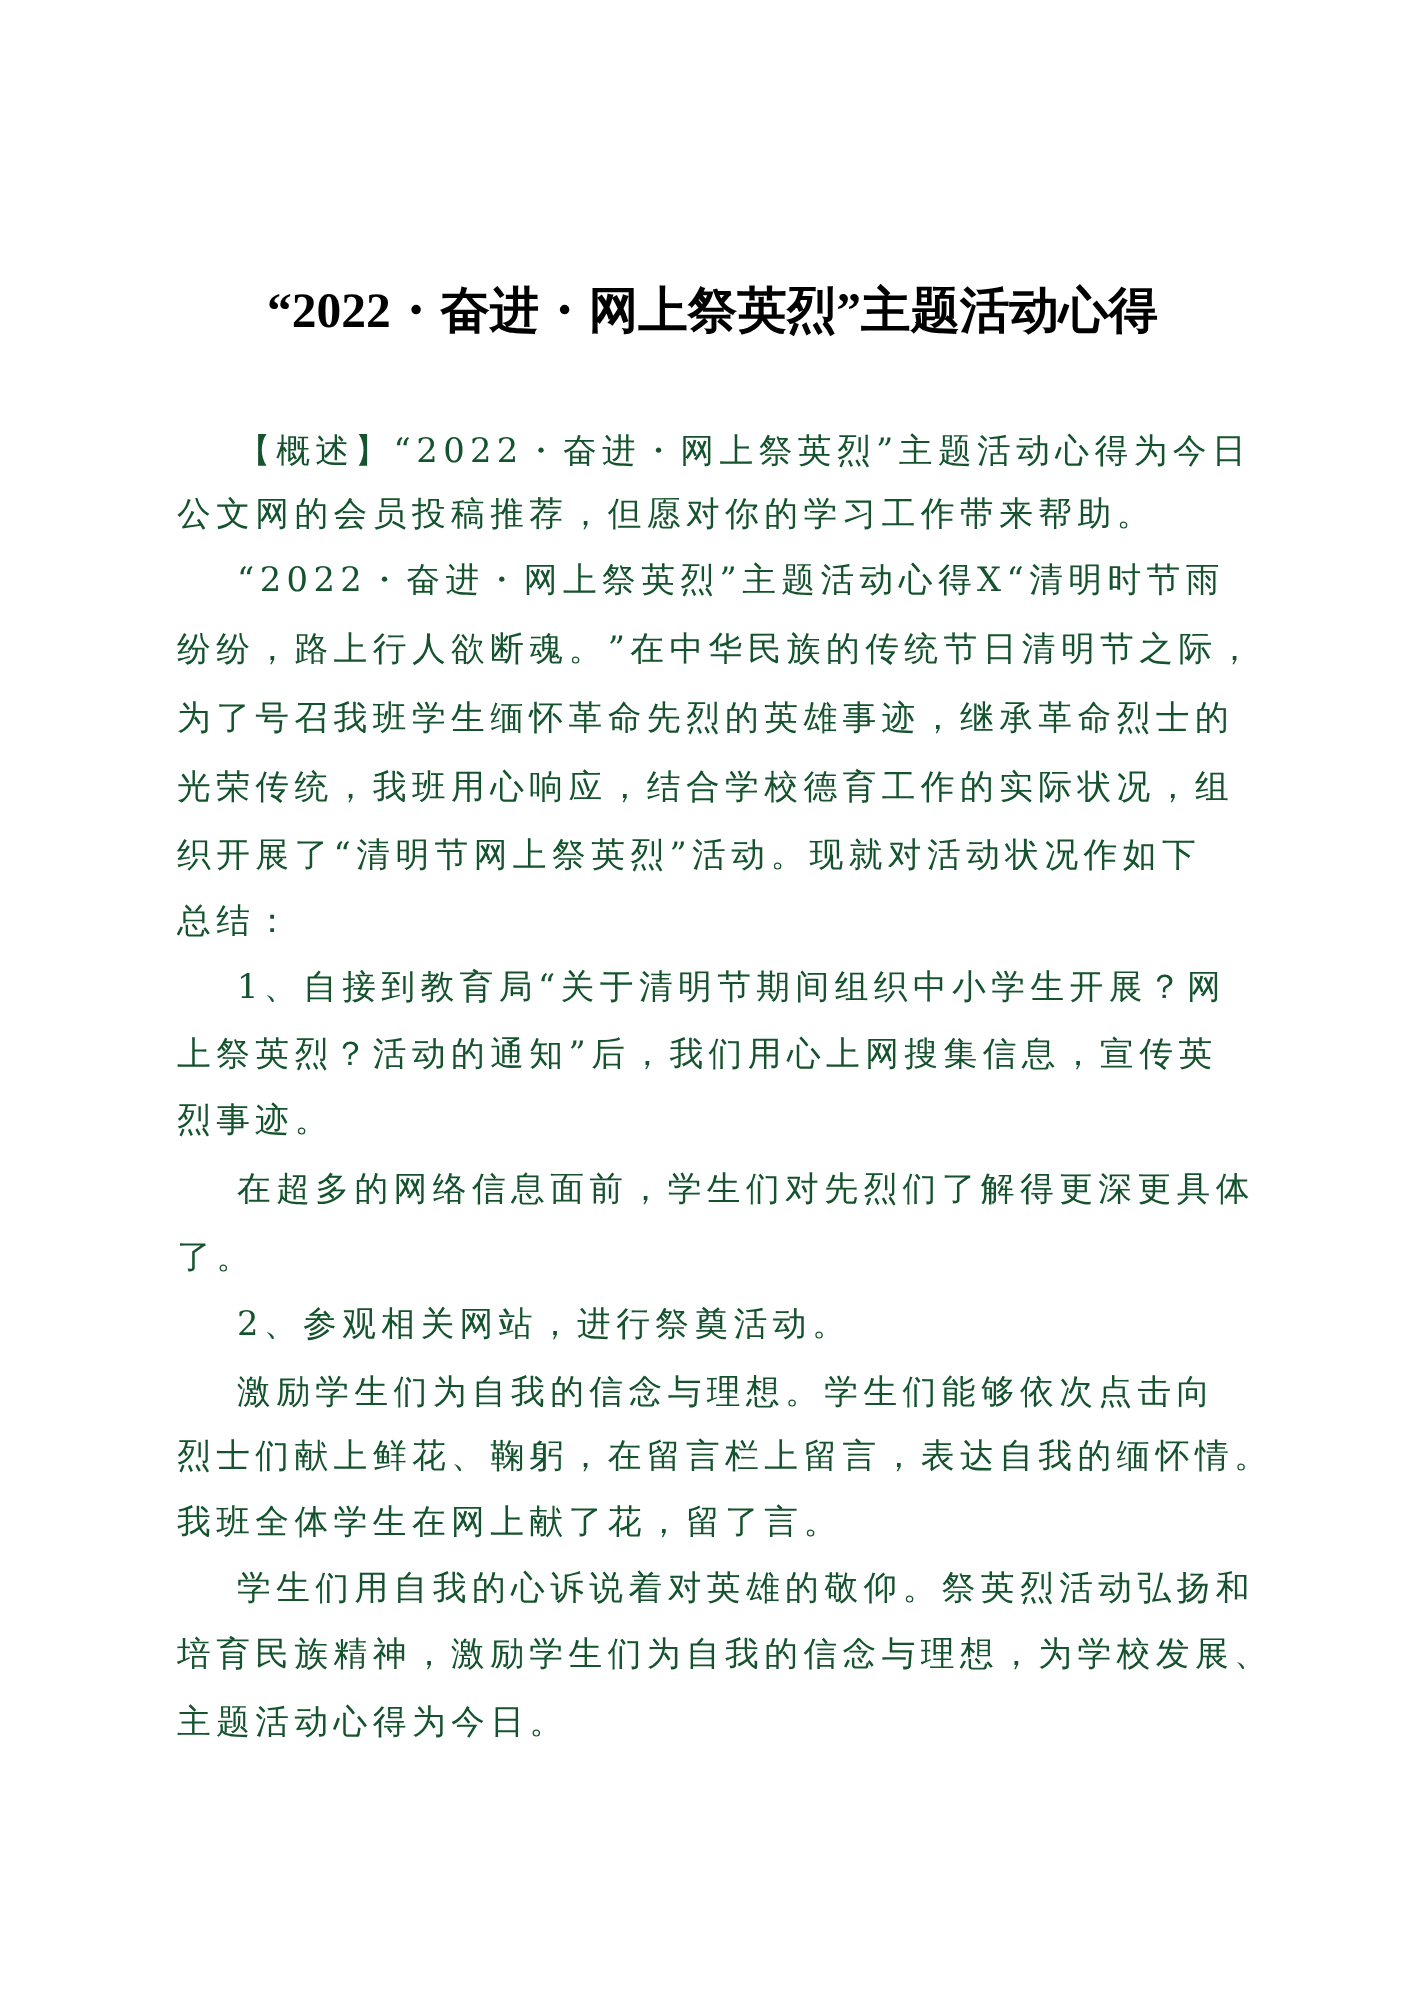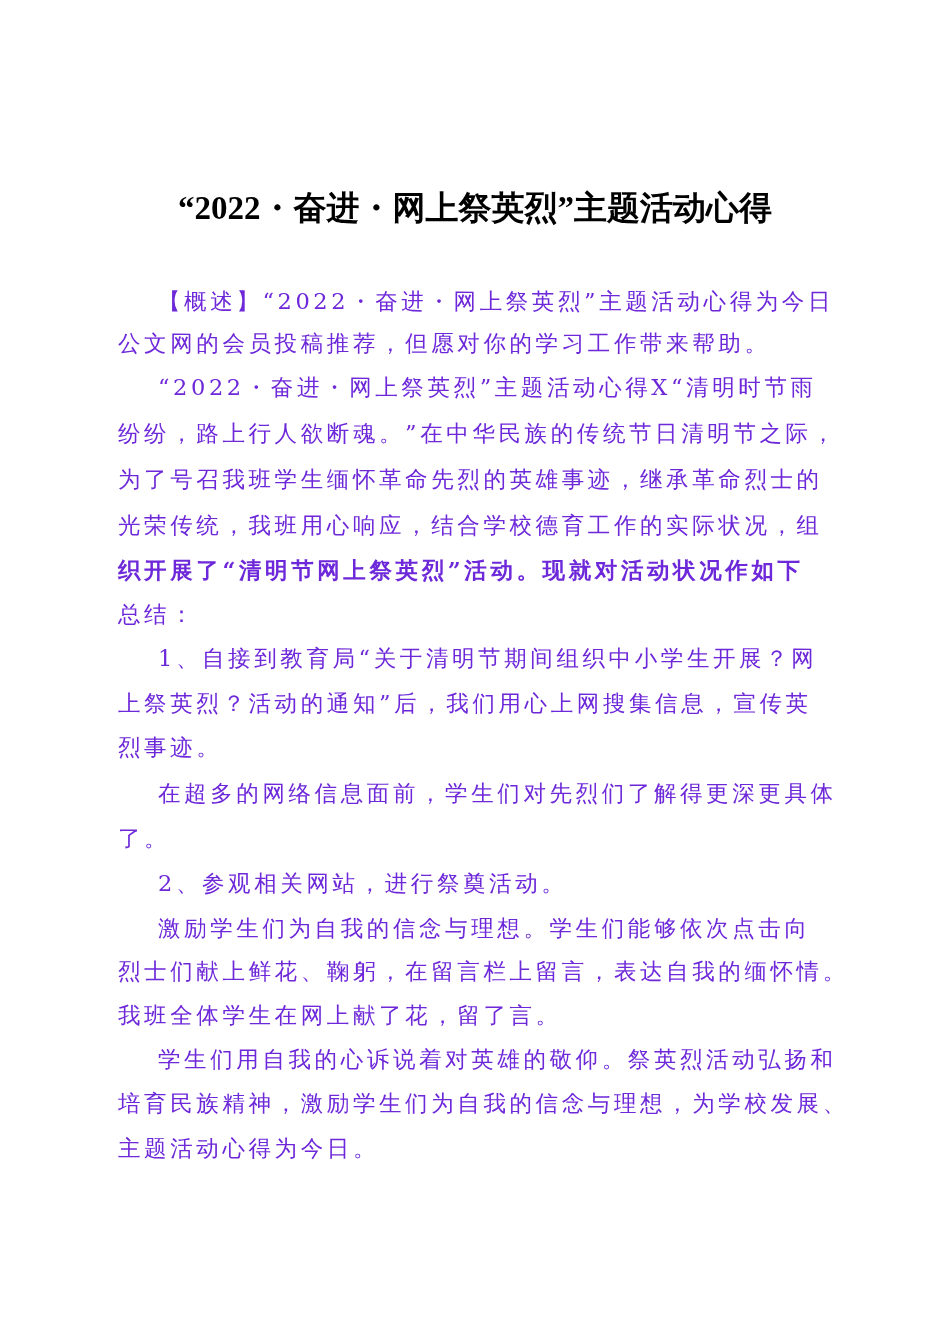--- a/index.html
+++ b/index.html
@@ -37,21 +37,21 @@
       color: #000000;
       white-space: nowrap;
     }
     .line {
       position: absolute;
       left: 118px;
       font-size: 22.5px;
       line-height: 30px;
       letter-spacing: 3.6px;
       white-space: nowrap;
-      color: #6d28d9;
+      color: #14532d;
       font-weight: 300;
     }
     .lead-indent { left: 158px; }
   </style>
 </head>
 <body>
 
 <div class="page">
 
   <div class="title">“2022・奋进・网上祭英烈”主题活动心得</div>
@@ -59,21 +59,21 @@
   <div>
     <div class="line lead-indent" style="top:238px;">【概述】“2022・奋进・网上祭英烈”主题活动心得为今日</div>
     <div class="line" style="top:280px;">公文网的会员投稿推荐，但愿对你的学习工作带来帮助。</div>
   </div>
 
   <div>
     <div class="line lead-indent" style="top:324px;">“2022・奋进・网上祭英烈”主题活动心得X“清明时节雨</div>
     <div class="line" style="top:370px;">纷纷，路上行人欲断魂。”在中华民族的传统节日清明节之际，</div>
     <div class="line" style="top:416px;">为了号召我班学生缅怀革命先烈的英雄事迹，继承革命烈士的</div>
     <div class="line" style="top:462px;">光荣传统，我班用心响应，结合学校德育工作的实际状况，组</div>
-    <div class="line" style="top:507px;font-weight:bold;">织开展了“清明节网上祭英烈”活动。现就对活动状况作如下</div>
+    <div class="line" style="top:507px;">织开展了“清明节网上祭英烈”活动。现就对活动状况作如下</div>
     <div class="line" style="top:551px;">总结：</div>
   </div>
 
   <div>
     <div class="line lead-indent" style="top:595px;">1、自接到教育局“关于清明节期间组织中小学生开展？网</div>
     <div class="line" style="top:640px;text-align:right;">上祭英烈？活动的通知”后，我们用心上网搜集信息，宣传英</div>
     <div class="line" style="top:684px;">烈事迹。</div>
   </div>
 
   <div>

